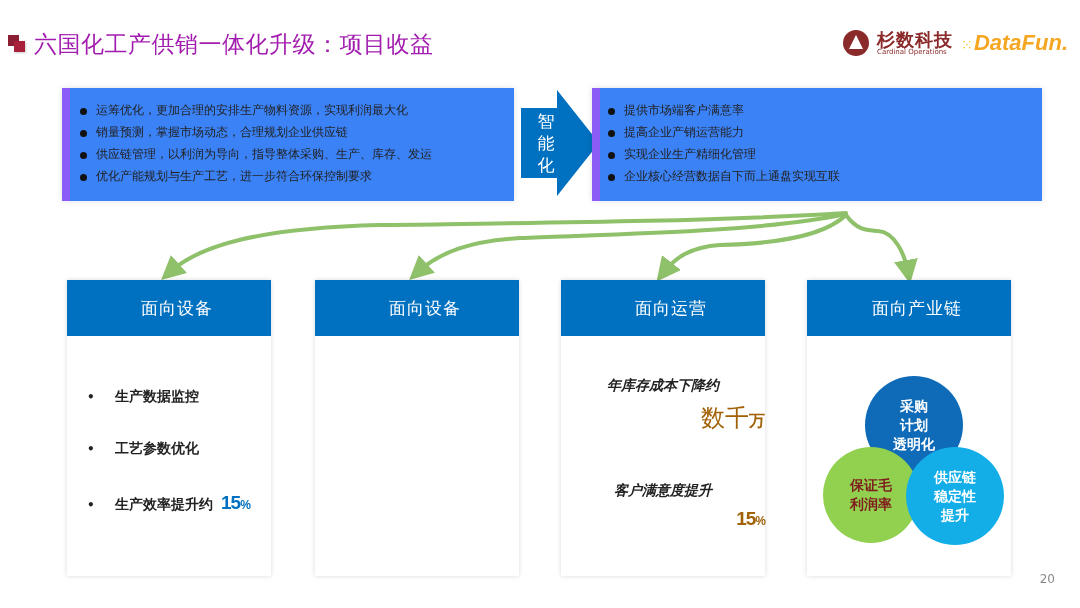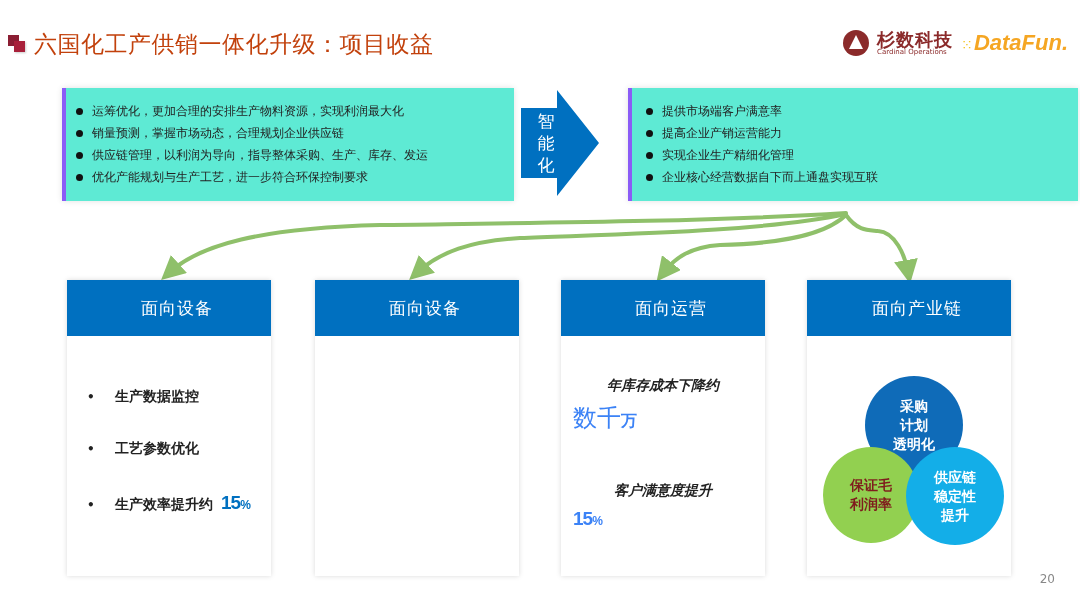--- a/index.html
+++ b/index.html
@@ -1,35 +1,35 @@
 <!DOCTYPE html>
 <html><head>
 <meta charset="utf-8">
 <style>
   * { box-sizing: border-box; margin: 0; padding: 0; }
   body { width: 1080px; height: 608px; background: #ffffff; position: relative; overflow: hidden;
          font-family: "DejaVu Sans", "Liberation Sans", sans-serif; color: #222; }
   .title-mark { position: absolute; left: 8px; top: 35px; width: 18px; height: 18px; }
   .title-mark .sq1 { position: absolute; left: 0; top: 0; width: 11px; height: 11px; background: #8b1e33; }
   .title-mark .sq2 { position: absolute; left: 6px; top: 6px; width: 11px; height: 11px; background: #a8203a; box-shadow: 1px 1px 2px rgba(0,0,0,0.2); }
-  .page-title { position: absolute; left: 34px; top: 29px; font-size: 23px; color: #c2410c; letter-spacing: 0.5px; }
+  .page-title { position: absolute; left: 34px; top: 29px; font-size: 23px; color: #a21caf; letter-spacing: 0.5px; }
   .logo-area { position: absolute; right: 12px; top: 30px; display: flex; align-items: center; gap: 8px; }
   .logo-cardinal { display: flex; align-items: center; gap: 8px; }
   .logo-circle { width: 26px; height: 26px; border-radius: 50%; background: #8b2a2a; position: relative; }
   .logo-circle::after { content: ""; position: absolute; left: 6px; top: 5px; width: 0; height: 0;
         border-left: 7px solid transparent; border-right: 7px solid transparent; border-bottom: 14px solid #fff; }
   .logo-text-wrap { display: flex; flex-direction: column; line-height: 1; }
   .logo-cn { font-size: 18px; font-weight: bold; color: #8b2a2a; letter-spacing: 1px; }
   .logo-en { font-size: 7px; color: #8b2a2a; }
   .logo-datafun { font-size: 22px; font-weight: bold; font-style: italic; color: #f5a623; font-family: "Liberation Sans", sans-serif; }
   .logo-dots { color: #f5c623; font-size: 14px; margin-right: -4px; }
 
-  .top-box { position: absolute; background: #5eead4; box-shadow: 0 0 6px rgba(0,0,0,0.12); border-left: 4px solid #8b5cf6; }
+  .top-box { position: absolute; background: #3b82f6; box-shadow: 0 0 6px rgba(0,0,0,0.12); border-left: 8px solid #8b5cf6; font-family: Liberation Mono, monospace; }
   .top-box.left { left: 62px; top: 88px; width: 452px; height: 113px; padding: 12px 0 0 10px; }
-  .top-box.right { left: 628px; top: 88px; width: 450px; height: 113px; padding: 12px 0 0 14px; }
+  .top-box.right { left: 592px; top: 88px; width: 450px; height: 113px; padding: 12px 0 0 8px; }
   .top-box ul { list-style: none; }
   .top-box li { font-size: 12px; line-height: 22px; color: #222; position: relative; padding-left: 16px; white-space: nowrap; }
   .top-box li::before { content: ""; position: absolute; left: 0; top: 8px; width: 7px; height: 7px; border-radius: 50%; background: #111; }
 
   .big-arrow { position: absolute; left: 521px; top: 90px; width: 78px; height: 106px; }
   .big-arrow-label { position: absolute; left: 531px; top: 110px; width: 30px; font-size: 17px; color: #fff; line-height: 22px; text-align: center; }
 
   .curves { position: absolute; left: 0; top: 0; }
 
   .card { position: absolute; top: 280px; width: 204px; height: 296px; background: #fff; box-shadow: 0 0 5px rgba(0,0,0,0.15); }
@@ -43,21 +43,21 @@
   .big-num { color: #0070c0; font-weight: bold; font-family: "Liberation Sans", sans-serif; font-size: 19px; letter-spacing: -1px; }
   .small-pct { font-size: 12px; }
   .num-gap { margin-left: 8px; }
 
   .para { position: absolute; left: 19px; font-size: 14px; line-height: 20px; color: #222; width: 170px; }
   .para .hl { color: #0070c0; font-size: 16px; }
   .para1 { top: 24px; }
   .para2 { top: 146px; }
 
   .ops-label { position: absolute; left: 0; width: 204px; text-align: center; font-size: 14px; font-weight: bold; color: #222; font-style: italic; }
-  .ops-val { position: absolute; left: 12px; width: 204px; text-align: left; color: #3b82f6; }
+  .ops-val { position: absolute; left: 0; width: 204px; text-align: right; color: #a16207; }
   .ops-l1 { top: 41px; } .ops-v1 { top: 66px; font-size: 24px; }
   .ops-v1 .wan { font-size: 16px; font-weight: bold; }
   .ops-l2 { top: 146px; } .ops-v2 { top: 172px; }
 
   .circle { position: absolute; border-radius: 50%; display: flex; align-items: center; justify-content: center; text-align: center; font-size: 14px; font-weight: bold; line-height: 19px; }
   .circ-blue { left: 58px; top: 40px; width: 98px; height: 98px; background: #0f6bb8; color: #fff; }
   .circ-green { left: 16px; top: 111px; width: 96px; height: 96px; background: #92d050; color: #7f1d1d; }
   .circ-cyan { left: 99px; top: 111px; width: 98px; height: 98px; background: #13aee8; color: #fff; }
 
   .page-num { position: absolute; right: 25px; top: 572px; font-size: 12px; color: #888; }

